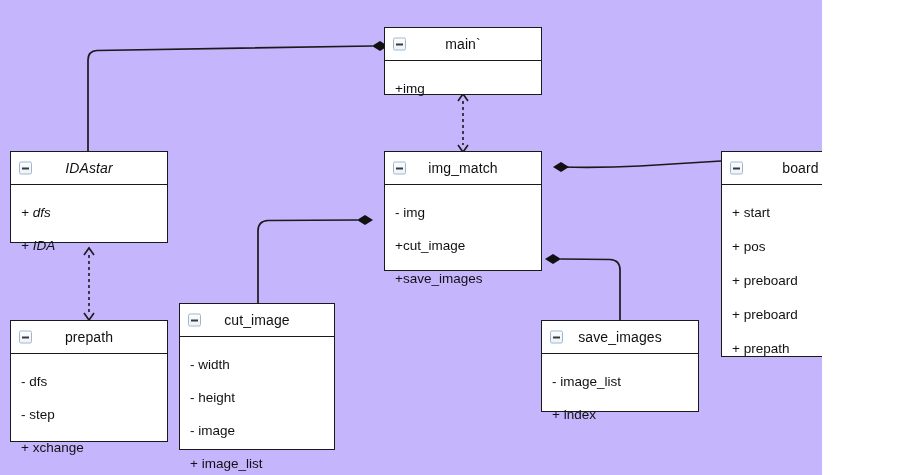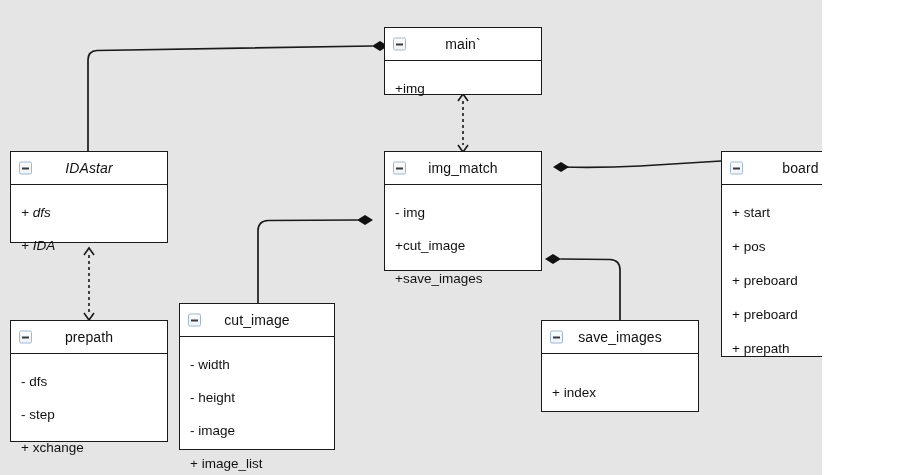--- a/index.html
+++ b/index.html
@@ -8,21 +8,21 @@
     background: #ffffff;
   }
   body {
     font-family: "Liberation Sans", sans-serif;
     -webkit-font-smoothing: antialiased;
   }
   #canvas {
     position: relative;
     width: 822px;
     height: 475px;
-    background: #e5e5e5;
+    background: #c4b5fd;
     overflow: hidden;
   }
   #edges {
     position: absolute;
     left: 0;
     top: 0;
     width: 902px;
     height: 475px;
     pointer-events: none;
   }
@@ -196,18 +196,19 @@
           <div class="uml-member">- image</div>
           <div class="uml-member">+ image_list</div>
         </div>
       </div>
       <div class="uml-class" style="left: 541px; top: 320px; width: 158px; height: 92px;">
         <div class="uml-header">
           <span class="collapse-icon"></span>
           <span class="uml-title">save_images</span>
         </div>
         <div class="uml-body">
+          <div class="uml-member">- image_list</div>
           <div class="uml-member">+ index</div>
         </div>
       </div>
     </div>
 
 </div>
 
 </body></html>

